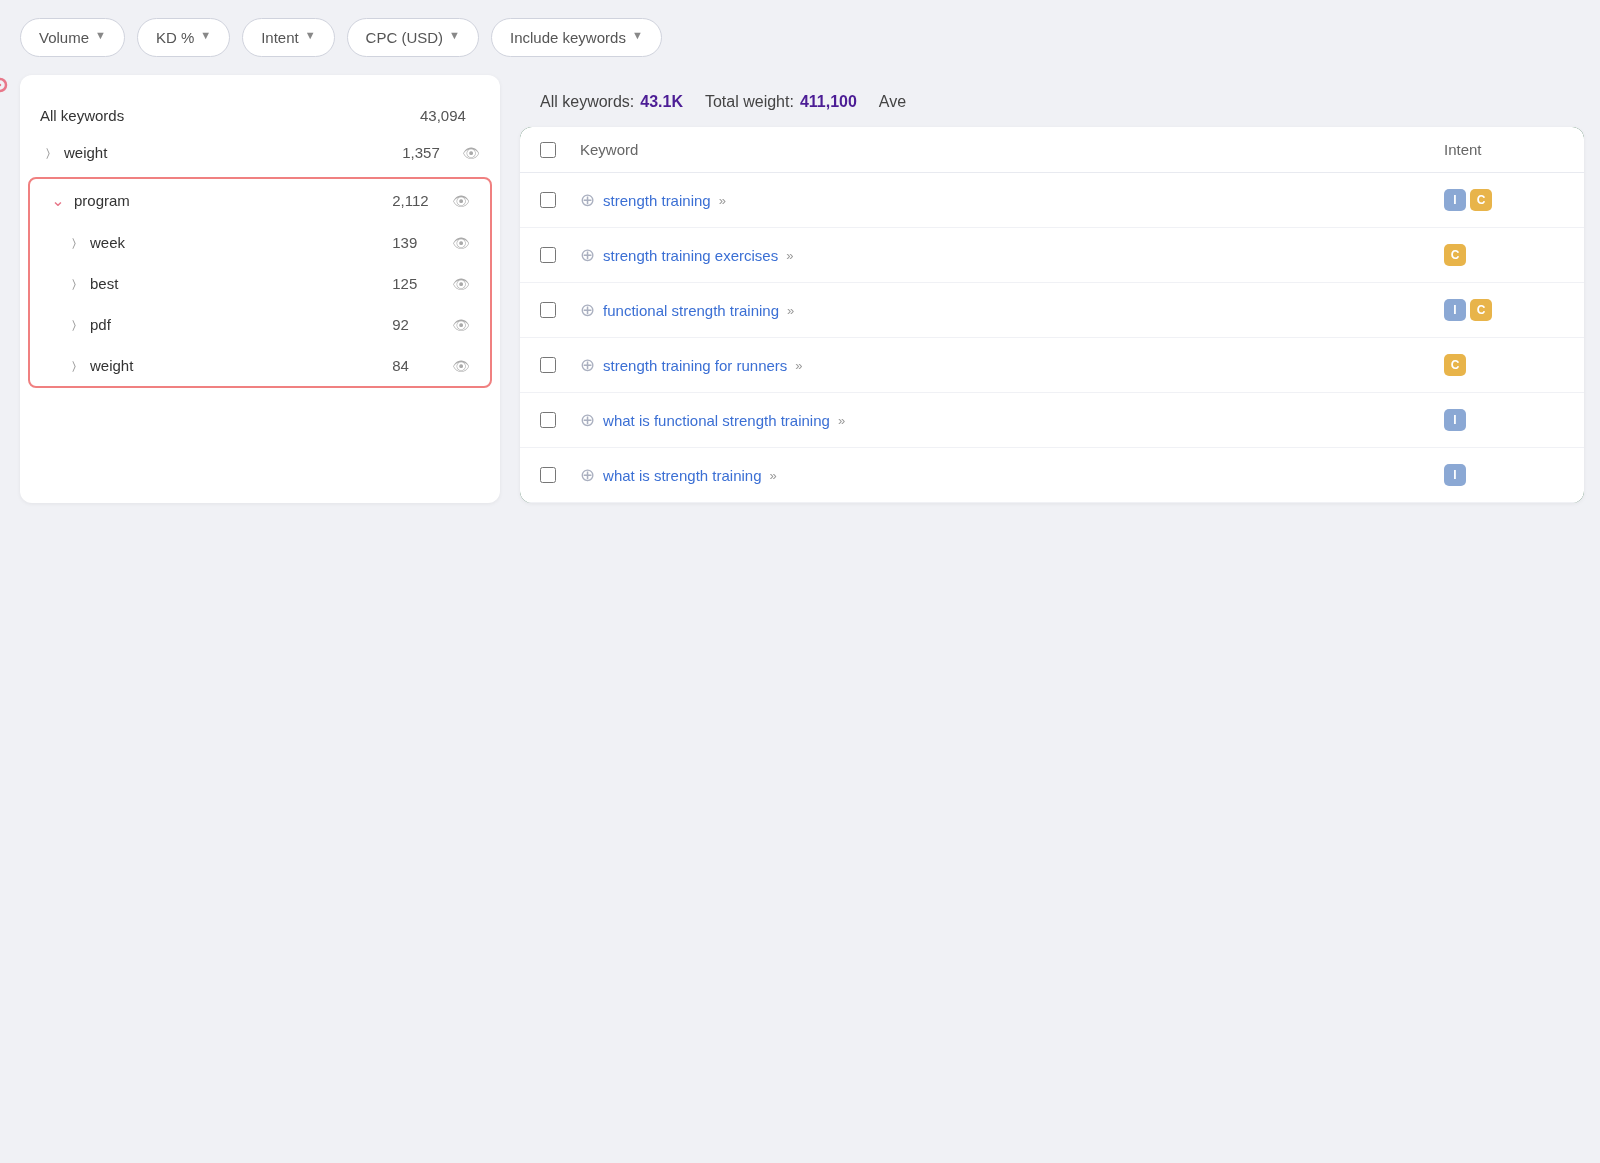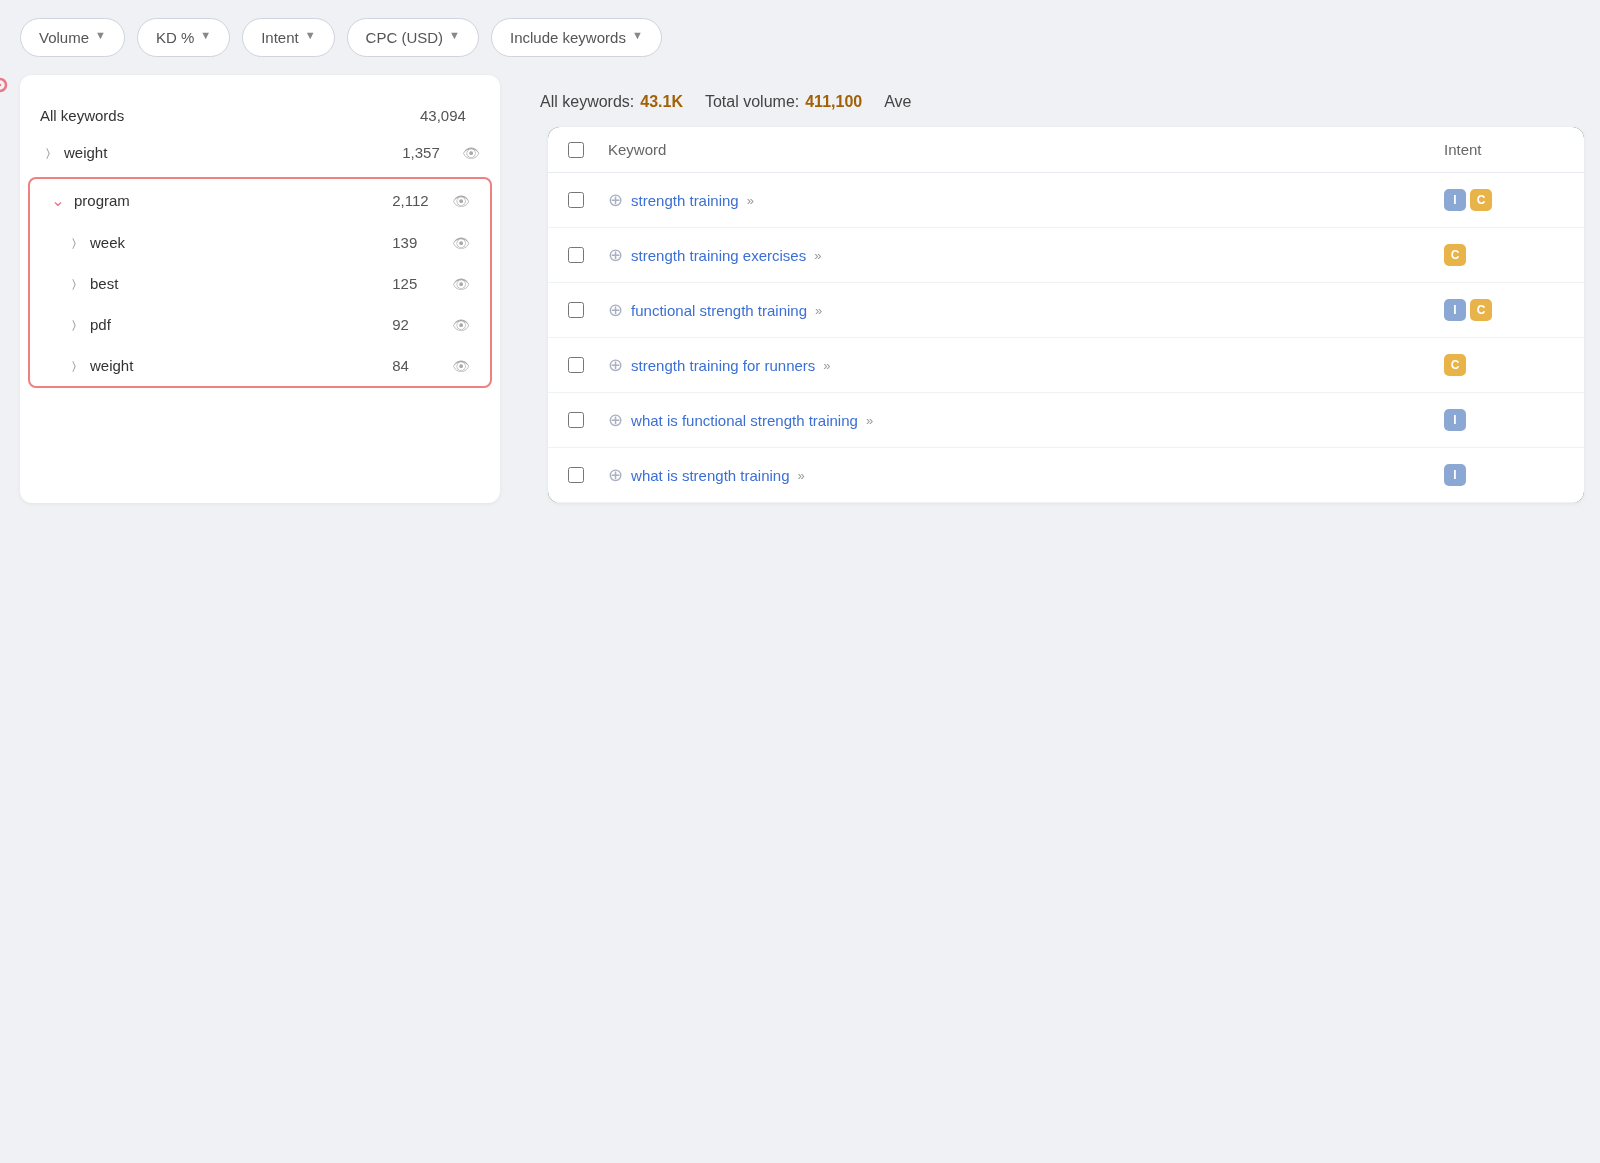--- a/index.html
+++ b/index.html
@@ -137,31 +137,30 @@
 
     .stats-bar {
       display: flex;
       align-items: center;
       gap: 6px;
       padding: 18px 0 16px 20px;
       font-size: 16px;
       color: #444;
     }
     .stats-bar strong {
-      color: #a16207;
+      color: #4c1d95;
       font-weight: 700;
     }
 
     
     .keywords-table {
       background: #14532d;
       border-radius: 12px;
       overflow: hidden;
       box-shadow: 0 1px 4px rgba(0,0,0,0.06);
-      margin-left: 28px;
     }
 
     .table-header {
       display: flex;
       align-items: center;
       padding: 14px 20px;
       border-bottom: 1.5px solid #e8eaf0;
       background: #fff;
     }
     .table-header .checkbox-col {
@@ -350,21 +349,21 @@
         </div>
       </div>
     </div>
   </div>
 
   <div class="content-area">
 
     <div class="stats-bar">
       <span>All keywords:</span>
       <strong>43.1K</strong>
-      <span style="margin-left:16px;">Total volume:</span>
+      <span style="margin-left:16px;">Total weight:</span>
       <strong>411,100</strong>
       <span style="margin-left:16px;">Ave</span>
     </div>
 
     <div class="keywords-table">
 
       <div class="table-header">
         <div class="checkbox-col">
           <input type="checkbox" style="">
         </div>

